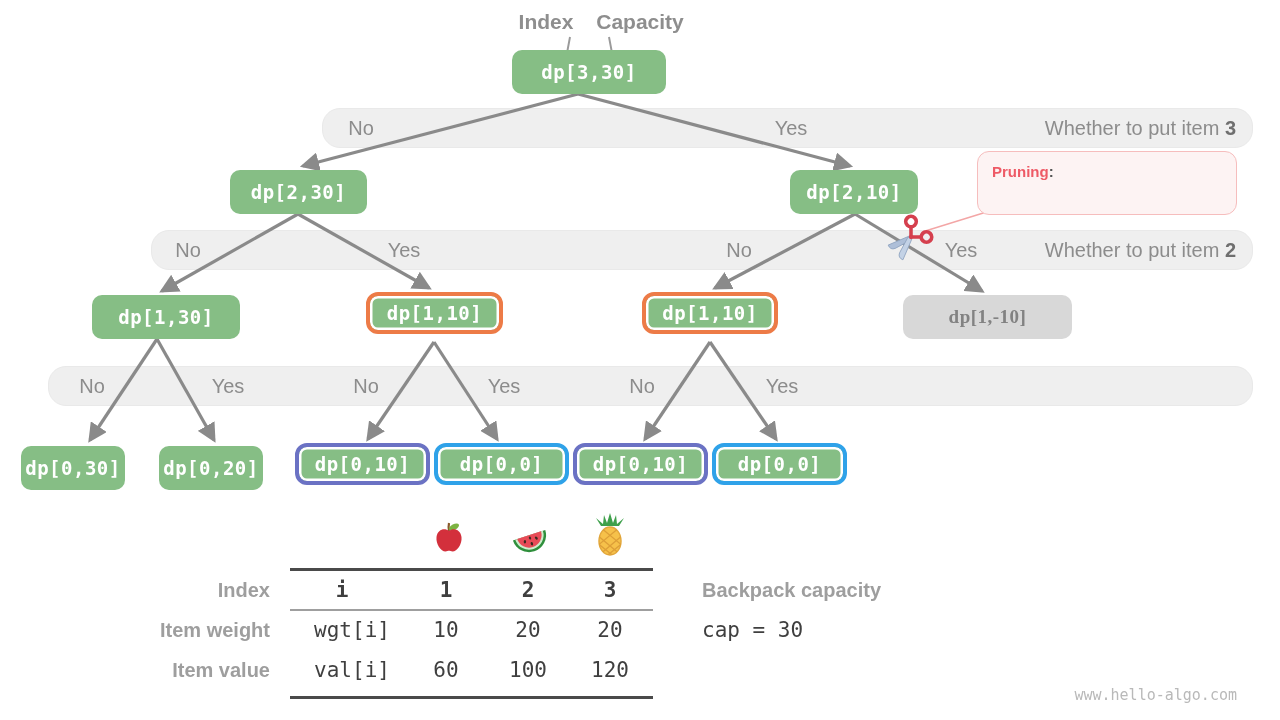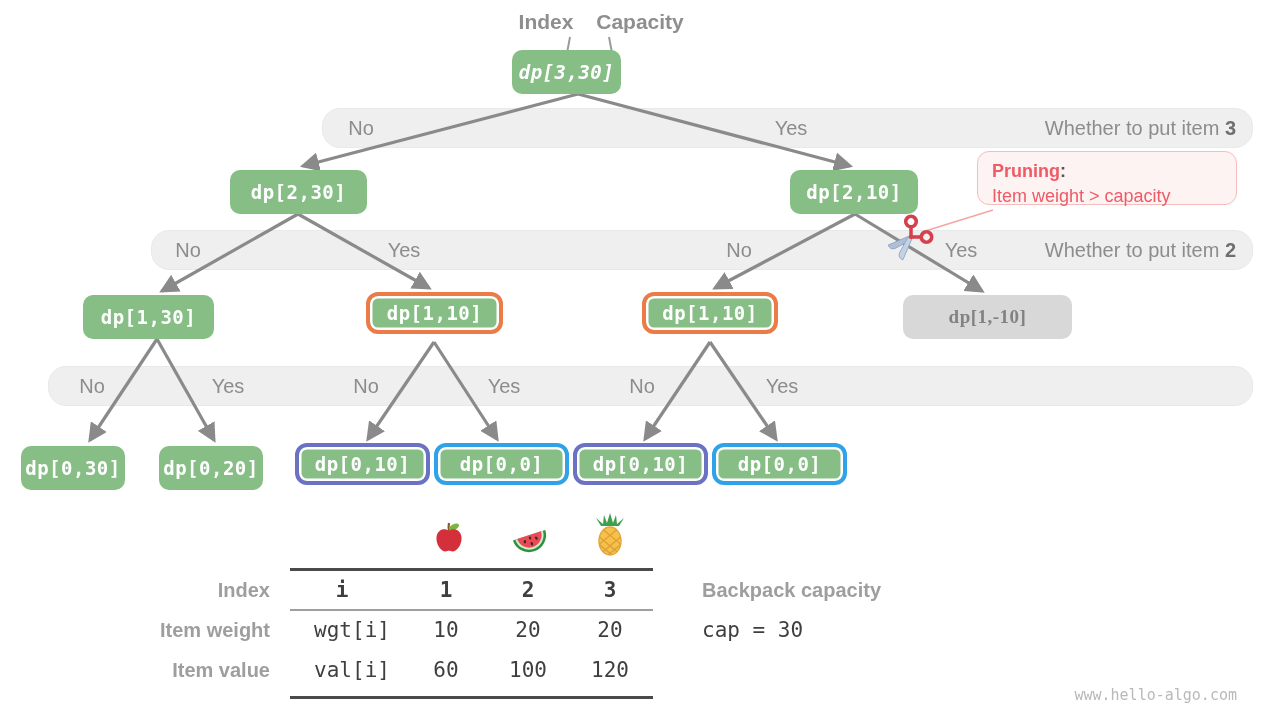--- a/index.html
+++ b/index.html
@@ -23,23 +23,23 @@
         font-size:19px;letter-spacing:.5px;white-space:nowrap;}
   .node.ring{height:42px;border-radius:12px;box-shadow:inset 0 0 0 2.5px #ffffff;}
   .node.ring-orange{border:4px solid #ed7b47;}
   .node.ring-purple{border:4px solid #6b72c4;}
   .node.ring-blue{border:4px solid #2fa2e9;}
   .node.gray{background:#d8d8d8;color:#828282;font-family:Liberation Serif, serif;}
   
   .toplabel{position:absolute;transform:translateX(-50%);font-size:21px;font-weight:bold;
             color:#8e8e8e;z-index:3;white-space:nowrap;}
   
-  .pruning{position:absolute;left:977px;top:151px;width:260px;height:54px;z-index:4;
+  .pruning{position:absolute;left:977px;top:151px;width:260px;height:64px;z-index:4;
            background:#fdf3f3;border:1px solid #f6bdbd;border-radius:12px;
-           padding:7px 14px;box-sizing:border-box;font-size:18px;line-height:25px;}
+           padding:7px 14px;box-sizing:border-box;font-size:15px;line-height:25px;}
   .pruning .ttl{color:#ee5a66;font-weight:bold;}
   .pruning .colon{color:#555;font-weight:bold;}
   .pruning .desc{color:#ee5a66;}
   
   .hrule{position:absolute;z-index:1;}
   .tc{position:absolute;transform:translate(-50%,-50%);z-index:2;
       font-family:"DejaVu Sans Mono","Liberation Mono",monospace;
       font-size:21px;color:#3f3f3f;white-space:nowrap;}
   .tc.hd{font-weight:bold;}
   .tlabel{position:absolute;width:200px;text-align:right;transform:translateY(-50%);
@@ -99,30 +99,30 @@
     <g stroke="#9a9a9a" stroke-width="2" fill="none">
       <line x1="570" y1="37" x2="567" y2="53"></line>
       <line x1="609" y1="37" x2="612" y2="53"></line>
     </g>
     <line x1="922" y1="232" x2="993" y2="210" stroke="#f3a6a6" stroke-width="1.5"></line>
   </svg>
 
   <span class="toplabel" style="left:546px;top:10px;">Index</span>
   <span class="toplabel" style="left:640px;top:10px;">Capacity</span>
 
-  <div class="node" style="left:512px;top:50px;width:109px;font-style:italic;">
+  <div class="node" style="left:512px;top:50px;width:154px;">
       <span>dp[3,30]</span>
     </div>
   <div class="node" style="left:230px;top:170px;width:137px;">
       <span>dp[2,30]</span>
     </div>
   <div class="node" style="left:790px;top:170px;width:128px;">
       <span>dp[2,10]</span>
     </div>
-  <div class="node" style="left:83px;top:295px;width:131px;">
+  <div class="node" style="left:92px;top:295px;width:148px;">
       <span>dp[1,30]</span>
     </div>
   <div class="node ring ring-orange" style="left:366px;top:292px;width:137px;">
       <span>dp[1,10]</span>
     </div>
   <div class="node ring ring-orange" style="left:642px;top:292px;width:136px;">
       <span>dp[1,10]</span>
     </div>
   <div class="node gray" style="left:903px;top:295px;width:169px;">
       <span>dp[1,-10]</span>
@@ -141,21 +141,20 @@
     </div>
   <div class="node ring ring-purple" style="left:573px;top:443px;width:135px;">
       <span>dp[0,10]</span>
     </div>
   <div class="node ring ring-blue" style="left:712px;top:443px;width:135px;">
       <span>dp[0,0]</span>
     </div>
 
   <div class="pruning">
     <div><span class="ttl">Pruning</span><span class="colon">:</span></div>
-    <div class="desc">Item weight &gt; capacity</div>
   </div>
 
   <svg class="abs" style="left:886px;top:212px;width:50px;height:50px;z-index:5;" viewBox="0 0 48 48">
     <g transform="rotate(-45 24 24)">
       <path d="M23 22 L3 14 Q1 19 5.5 21 L22 26 Z" fill="#aebfd8" stroke="#8fa3c0" stroke-width="0.8"></path>
       <path d="M23 26 L3 34 Q1 29 5.5 27 L22 22 Z" fill="#c3d2e6" stroke="#8fa3c0" stroke-width="0.8"></path>
       <line x1="24" y1="24" x2="31" y2="17" stroke="#d5404e" stroke-width="3.4"></line>
       <line x1="24" y1="24" x2="31" y2="31" stroke="#d5404e" stroke-width="3.4"></line>
       <circle cx="34.5" cy="13.5" r="5" fill="none" stroke="#d5404e" stroke-width="3.6"></circle>
       <circle cx="34.5" cy="34.5" r="5" fill="none" stroke="#d5404e" stroke-width="3.6"></circle>

